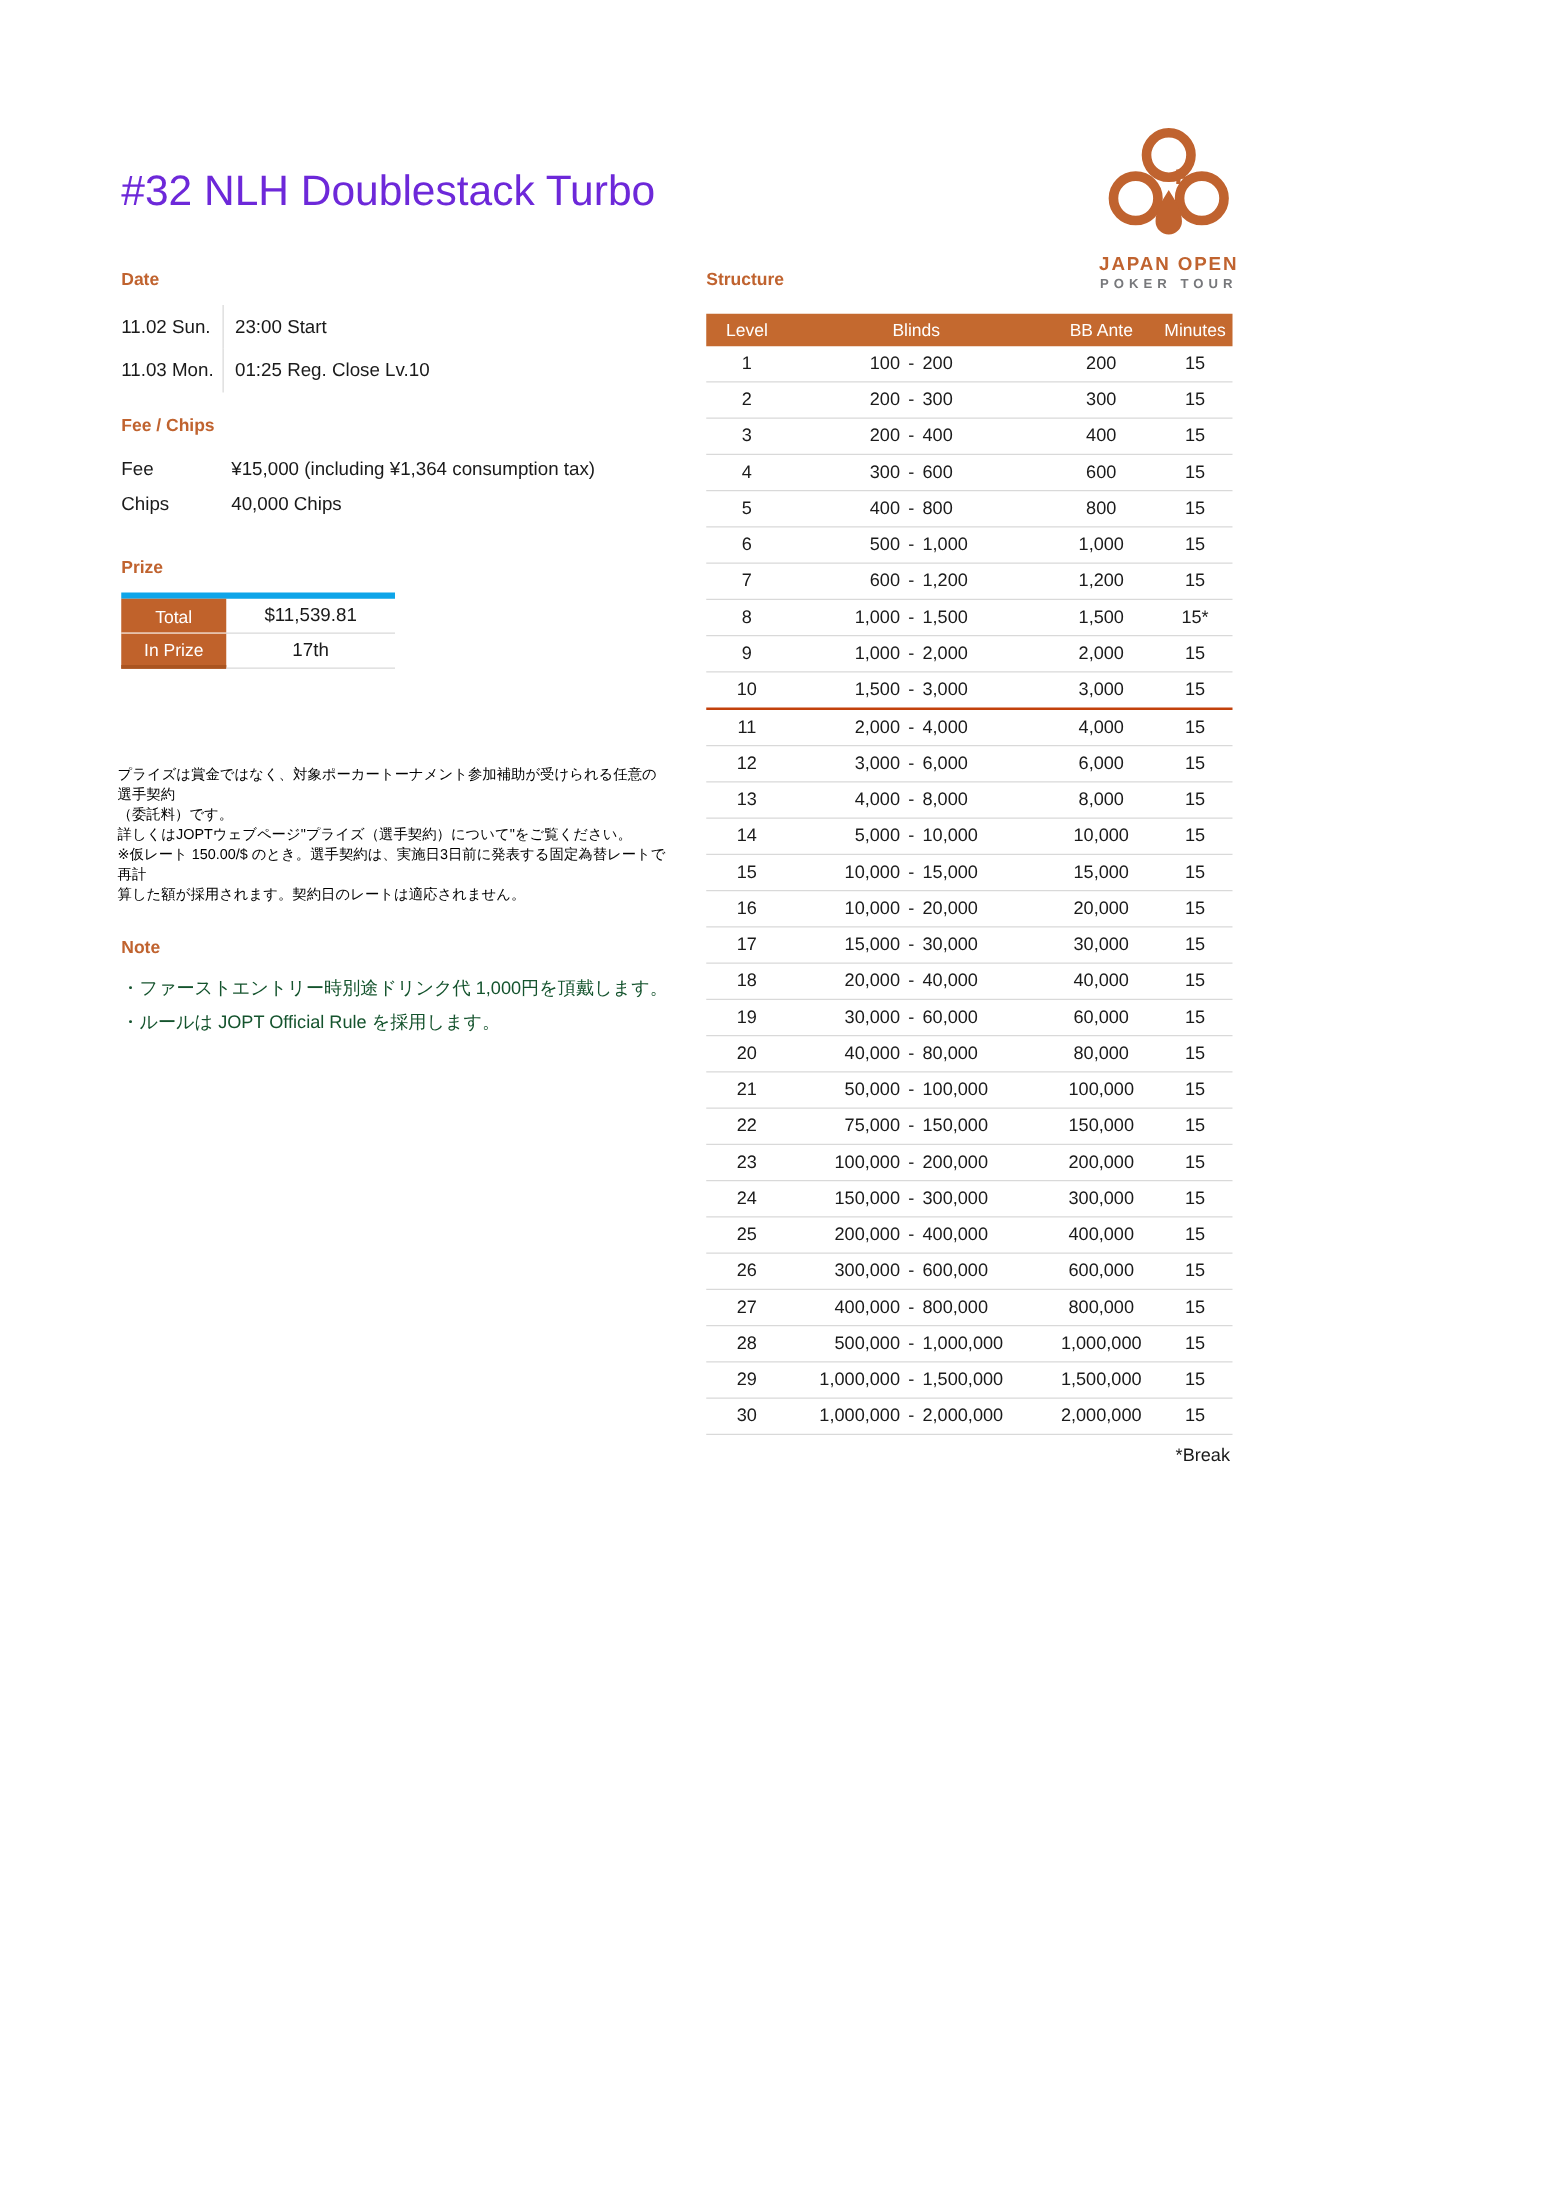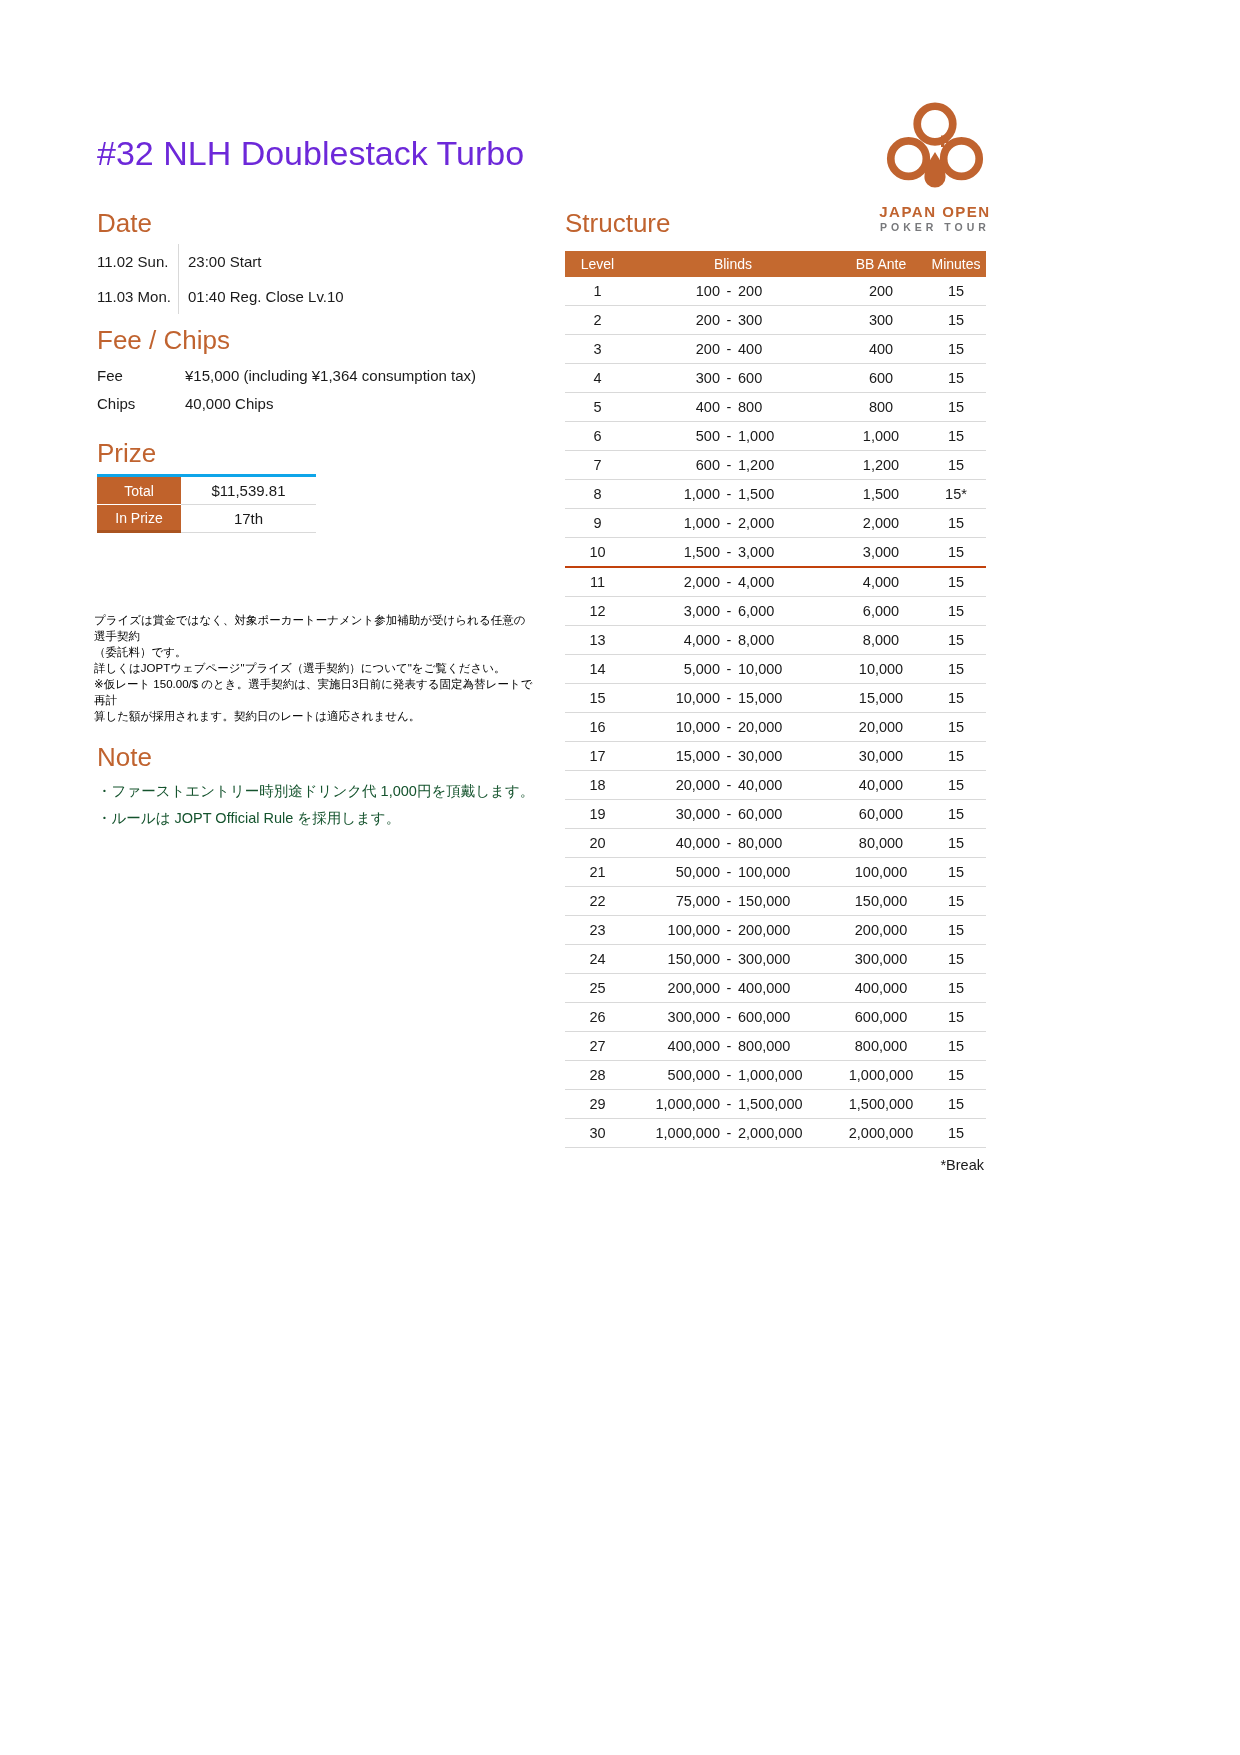--- a/index.html
+++ b/index.html
@@ -12,32 +12,32 @@
   .title {
     position:absolute; left:97px; top:134px;
     font-size:34px; font-weight:400; color:#6d28d9; letter-spacing:0;
   }
   
   .logo { position:absolute; left:872px; top:100px; width:126px; text-align:center; }
   .logo svg { display:block; margin:0 auto; }
   .logo-l1 { margin-top:3px; font-size:15px; font-weight:bold; letter-spacing:1.5px; color:#c0632f; white-space:nowrap;text-align:center; }
   .logo-l2 { margin-top:1px; font-size:10.5px; font-weight:bold; letter-spacing:4px; color:#77787b; white-space:nowrap; }
   
-  .h2 { font-size:26px; font-weight:400; color:#c0632f; margin:0 0 8px 0; line-height:26px; }
+  .h2 { font-size:14px; font-weight:700; color:#c0632f; margin:0 0 8px 0; line-height:26px; }
   
   .date-sec { position:absolute; left:97px; top:210px; width:430px; }
   .date-table { margin-top:6px; }
   .date-row { display:grid; grid-template-columns:81px 1fr; height:35px; align-items:center; font-size:15px; }
   .date-row .desc { border-left:1px solid #d9d9d9; padding-left:9px; height:35px; line-height:35px; }
   
   .fee-sec { position:absolute; left:97px; top:327px; width:430px; }
   .kv-row { display:grid; grid-template-columns:88px 1fr; height:28px; align-items:center; font-size:15px; }
   
   .prize-sec { position:absolute; left:97px; top:440px; width:260px; }
-  .prize-table { margin-top:2px; width:219px; border-top:3px solid #0ea5e9; }
+  .prize-table { margin-top:2px; width:219px; border-top:5px solid #0ea5e9; }
   .prize-row { display:grid; grid-template-columns:84px 135px; height:28px; }
   .prize-row .pl {
     background:#c0622b; color:#ffffff; font-size:14px;
     display:flex; align-items:center; justify-content:center;
     border-bottom:1px solid #ffffff;
   }
   .prize-row:last-child .pl { border-bottom:3px solid #aa5420; }
   .prize-row .pv {
     font-size:15px; display:flex; align-items:center; justify-content:center;
     border-bottom:1px solid #d9d9d9;
@@ -93,21 +93,21 @@
 
   <div class="date-sec">
     <div class="h2">Date</div>
     <div class="date-table">
       <div class="date-row">
         <span>11.02 Sun.</span>
         <span class="desc">23:00 Start</span>
       </div>
       <div class="date-row">
         <span>11.03 Mon.</span>
-        <span class="desc">01:40 Reg. Close Lv.10</span>
+        <span class="desc">01:25 Reg. Close Lv.10</span>
       </div>
     </div>
   </div>
 
   <div class="fee-sec">
     <div class="h2">Fee / Chips</div>
     <div class="kv-row">
       <span>Fee</span>
       <span>¥15,000 (including ¥1,364 consumption tax)</span>
     </div>

